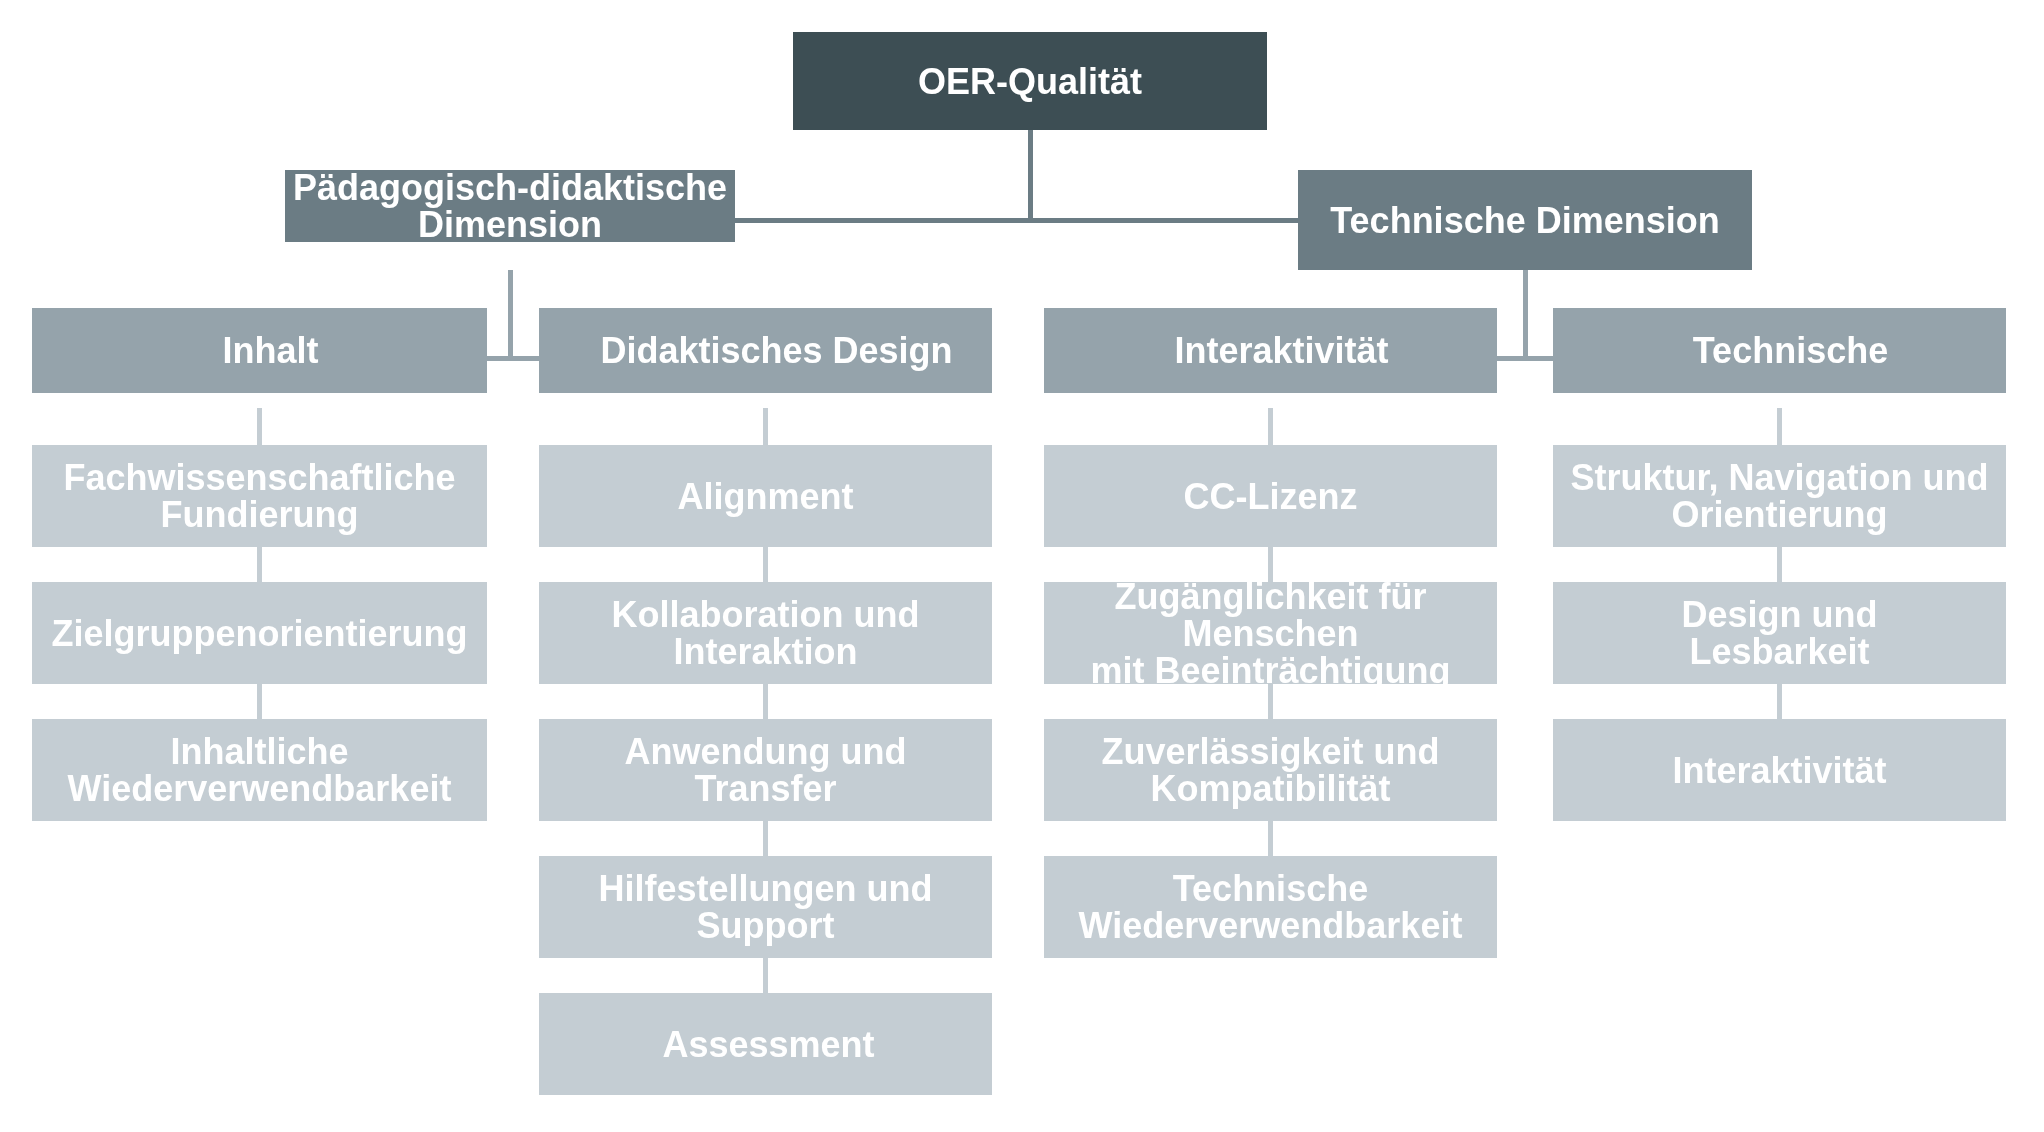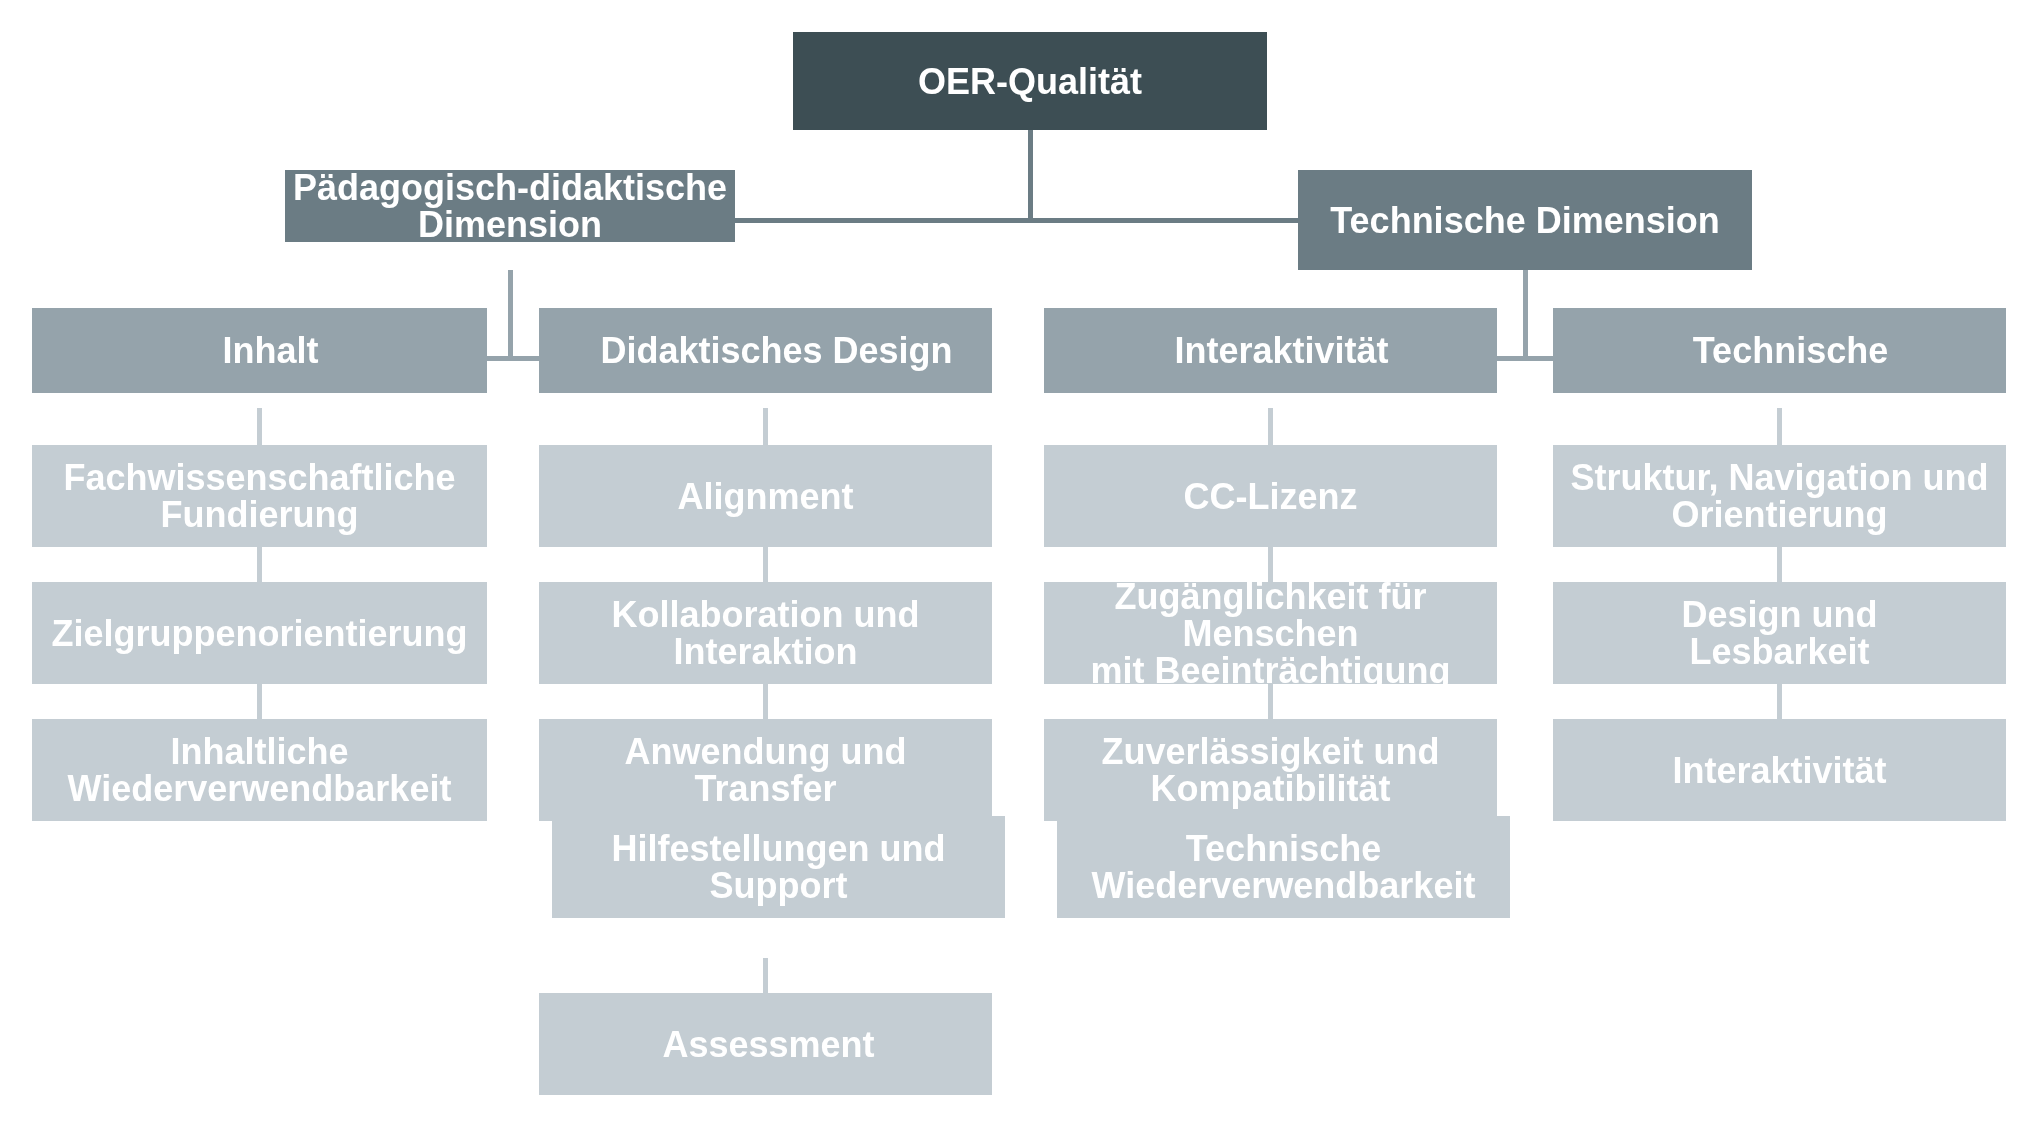--- a/index.html
+++ b/index.html
@@ -38,21 +38,21 @@
   .line.c-lv2{background:var(--level2-bg);}
   .line.c-lv3{background:var(--level3-bg);}
   .line.c-lv4{background:var(--level4-bg);}
   
   .col1{left:32px;width:455px;}
   .col2{left:539px;width:453px;}
   .col3{left:1044px;width:453px;}
   .col4{left:1553px;width:453px;}
   .hdr{top:308px;height:85px;padding-left:28px;}
   .item{height:102px;}
-  .r1{top:445px;} .r2{top:582px;} .r3{top:719px;} .r4{top:816px;margin-left:13px;} .r5{top:993px;padding-left:12px;}
+  .r1{top:445px;} .r2{top:582px;} .r3{top:719px;} .r4{top:856px;} .r5{top:993px;padding-left:12px;}
 </style>
 </head>
 <body>
 
 <div class="canvas">
 
   <div class="line c-lv2" style="left:1028px;top:130px;width:5px;height:93px"></div>
   <div class="line c-lv2" style="left:735px;top:218px;width:563px;height:5px"></div>
 
   <div class="line c-lv3" style="left:508px;top:270px;width:5px;height:91px"></div>

